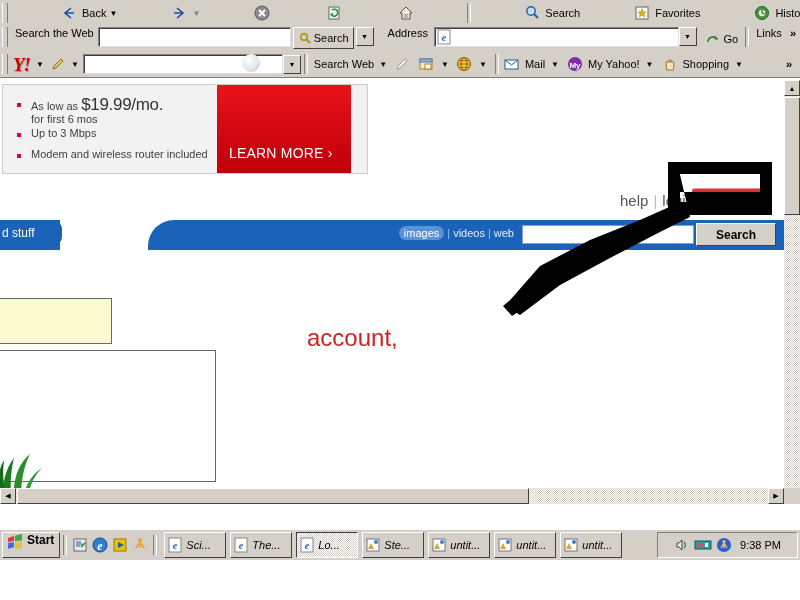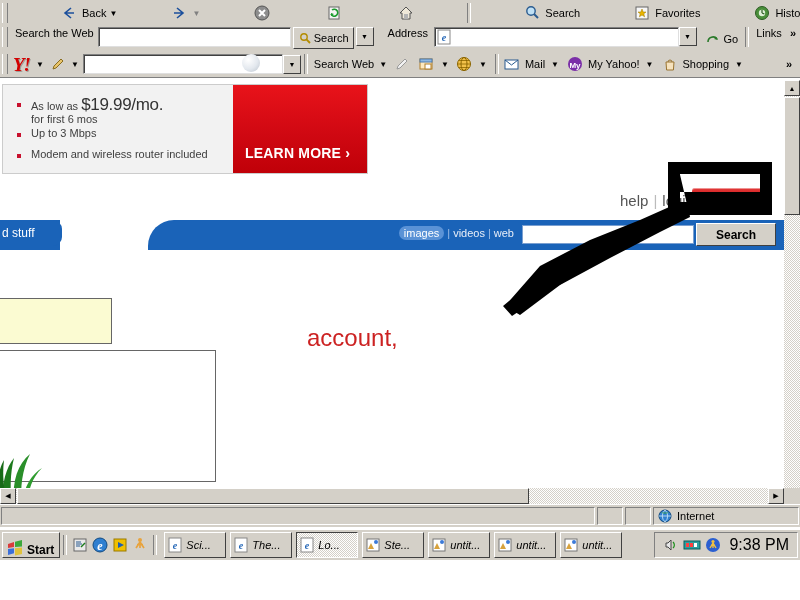--- a/index.html
+++ b/index.html
@@ -114,24 +114,23 @@
   .ad-li {
     position: absolute; font-size: 11px; color: #404040;
     font-family: "Liberation Sans", sans-serif;
   }
   .ad-bullet {
     position: absolute; width: 4px; height: 4px; background: #c8102e;
   }
   .ad-price { font-size: 17px; color: #333; letter-spacing: -0.3px; }
   .ad-sub { font-size: 11px; color: #404040; }
   .ad-red {
-    position: absolute; right: 0; top: 0; width: 134px; height: 100%;
+    position: absolute; right: 16px; top: 0; width: 134px; height: 100%;
     background: linear-gradient(180deg,#e8131a 0%,#d00812 55%,#c00008 100%);
     color: #fff;
-    font-weight: bold;
   }
   .ad-cta {
     position: absolute; left: 12px; bottom: 12px;
     font-size: 14px; letter-spacing: .2px; white-space: nowrap;
   }
 
   
   .hdr-links {
     position: absolute; right: 90px; top: 112px;
     font-size: 15px; color: #555;
@@ -259,43 +258,43 @@
   
   .taskbar {
     position: absolute; left: 0; top: 529px; width: 800px; height: 30px;
     background: #d4d0c8; border-top: 1px solid #ffffff;
     display: flex; align-items: center;
   }
   .startbtn {
     margin-left: 2px; height: 24px;
     background: #d4d0c8;
     border: 1px solid #ffffff; border-right-color: #404040; border-bottom-color: #404040;
-    display: flex; align-items: flex-end; padding: 0 5px 0 3px;
+    display: flex; align-items: flex-start; padding: 0 5px 0 3px;
     font-size: 12px; font-weight: bold; flex: 0 0 auto;
   }
   .ql { display: flex; align-items: center; }
   .taskitem {
     height: 24px; min-width: 0; width: 56px;
     background: #d4d0c8;
     border: 1px solid #ffffff; border-right-color: #404040; border-bottom-color: #404040;
     display: flex; align-items: center; margin-right: 4px;
     font-size: 11px; padding: 0 2px; flex: 0 0 auto; overflow: hidden;
     white-space: nowrap;
   }
   .taskitem.active {
     border-color: #404040; border-right-color: #ffffff; border-bottom-color: #ffffff;
     background-image: repeating-conic-gradient(#ffffff 0% 25%, #d4d0c8 0% 50%);
     background-size: 2px 2px;
   }
   .taskitem .tl { margin-left: 3px; font-style: italic; }
   .tray {
     margin-left: auto; margin-right: 2px; height: 24px;
     border: 1px solid #808080; border-right-color: #ffffff; border-bottom-color: #ffffff;
-    display: flex; align-items: center; padding: 0 8px; gap: 4px;
-    font-size: 16px; flex: 0 0 auto;
+    display: flex; align-items: center; padding: 0 16px; gap: 4px;
+    font-size: 11px; flex: 0 0 auto;
   }
   .tray .clock { margin-left: 4px; }
 </style>
 </head>
 <body>
 
 <div id="screen">
 
   <div class="chrome">
 
@@ -708,35 +707,20 @@
   </div>
 
   <div class="sb-h">
     <div class="sb-track-h"></div>
     <div class="sb-btn" style="left:0;top:0">◀</div>
     <div class="sb-btn" style="right:0;top:0">▶</div>
     <div class="sb-thumb" style="left:17px;top:0;width:512px;height:16px"></div>
   </div>
   <div class="corner-box"></div>
 
-  <div class="status">
-    <div class="st-panel" style="flex:1 1 auto"></div>
-    <div class="st-panel" style="width:26px"></div>
-    <div class="st-panel" style="width:26px"></div>
-    <div class="st-panel" style="width:146px">
-      <span class="ic" style="width:16px;height:16px">
-        <svg width="16" height="16" viewBox="0 0 16 16">
-            <circle cx="8" cy="8" r="6" fill="#2f7fd0" stroke="#124a80"></circle>
-            <path d="M2 8 H14 M8 2 a8 8 0 0 0 0 12 a8 8 0 0 0 0 -12" fill="none" stroke="#bfe0f5" stroke-width=".9"></path>
-            <path d="M4 4.6 C6 6 10 6 12 4.6" fill="#3a9e3a" opacity=".8"></path>
-          </svg>
-      </span>
-      <span style="margin-left:4px">Internet</span>
-    </div>
-  </div>
 
   <div class="taskbar">
     <div class="startbtn">
       <span class="ic" style="width:18px;height:18px">
         <svg width="18" height="18" viewBox="0 0 18 18">
           <path d="M2 5 L8 3 L8 8 L2 9 Z" fill="#d93c3c"></path>
           <path d="M9 2.8 L16 1 L16 7.6 L9 8 Z" fill="#3ca83c"></path>
           <path d="M2 10 L8 9.3 L8 14.3 L2 16 Z" fill="#3c6fd9"></path>
           <path d="M9 9.2 L16 8.6 L16 15 L9 16.6 Z" fill="#e0c23c"></path>
         </svg>

